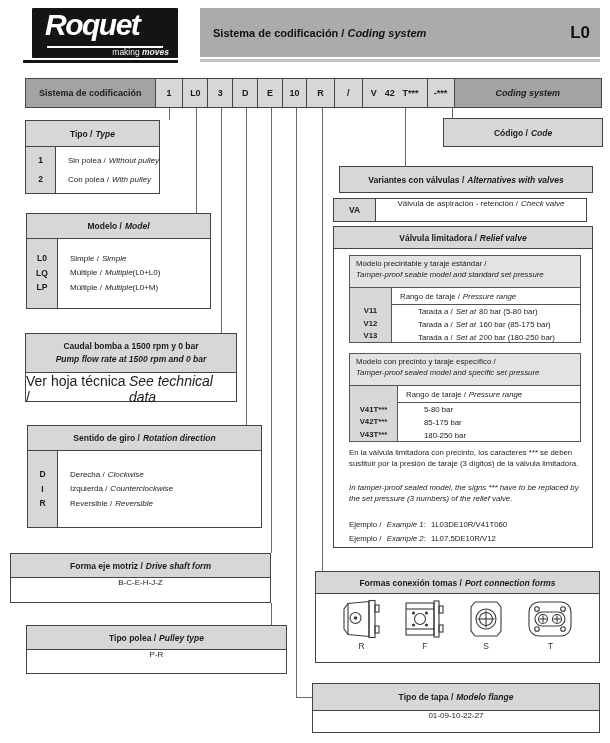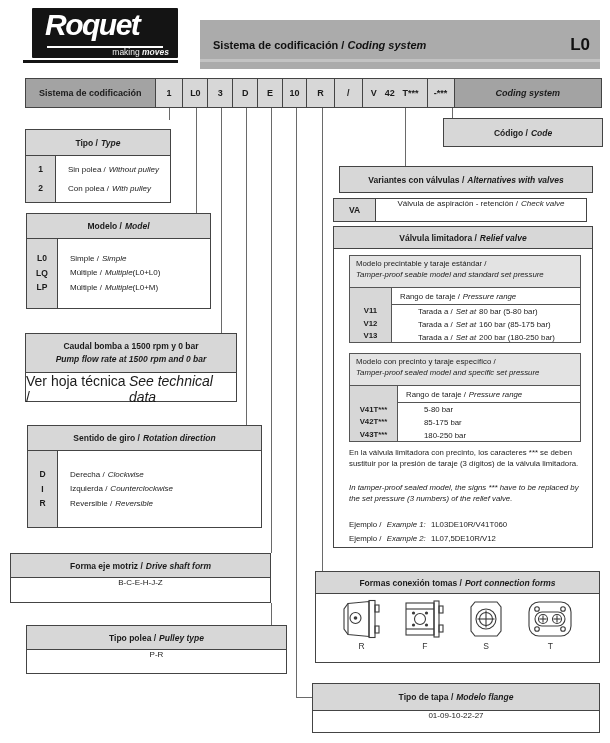--- a/index.html
+++ b/index.html
@@ -11,21 +11,21 @@
   .es { font-style:normal; }
   .en { font-style:italic; }
   .seg + .seg { margin-left:3px; }
 
   
   .logo-box { position:absolute; left:32px; top:8px; width:146px; height:50px; background:#141414; border-radius:1px; }
   .logo-brand { position:absolute; left:13px; top:0px; color:#fff; font-size:30px; font-weight:bold; font-style:italic; letter-spacing:-1.5px; }
   .logo-line { position:absolute; left:15px; top:38px; width:116px; height:2px; background:#fff; }
   .logo-tagline { position:absolute; right:9px; top:39px; color:#f2f2f2; font-size:8.5px; font-style:italic; }
   .logo-bar { position:absolute; left:23px; top:60px; width:155px; height:3px; background:#141414; }
-  .title-bar { position:absolute; left:200px; top:20px; width:400px; height:49px; background:#ababab; }
+  .title-bar { position:absolute; left:200px; top:8px; width:400px; height:49px; background:#ababab; }
   .title-text { position:absolute; left:13px; top:0; height:49px; display:flex; align-items:center; font-size:11px; font-weight:bold; color:#111; }
   .model-badge { position:absolute; right:10px; top:0; height:49px; display:flex; align-items:center; font-size:17px; font-weight:bold; color:#111; }
   .title-underbar { position:absolute; left:200px; top:59px; width:400px; height:3px; background:#c3c3c3; }
 
   
   .code-row { position:absolute; left:25px; top:78px; width:577px; height:30px; display:flex; border:1px solid #444; background:#a3a3a3; }
   .cr-cell { border-right:1px solid #444; display:flex; align-items:center; justify-content:center; font-size:9px; font-weight:bold; }
   .cr-cell:last-child { border-right:none; }
   .cr-gray { background:#d7d7d7; }
   .cr-valve { justify-content:space-around; padding:0 4px; }
@@ -109,21 +109,21 @@
   <div class="vline" style="left:221px;top:108px;height:225px"></div>
   <div class="vline" style="left:246px;top:108px;height:317px"></div>
   <div class="vline" style="left:271px;top:108px;height:445px"></div>
   <div class="vline" style="left:271px;top:603px;height:22px"></div>
   <div class="vline" style="left:296px;top:108px;height:589px"></div>
   <div class="hline" style="left:296px;top:697px;width:16px"></div>
   <div class="vline" style="left:322px;top:108px;height:463px"></div>
   <div class="vline" style="left:405px;top:108px;height:58px"></div>
   <div class="vline" style="left:452px;top:108px;height:10px"></div>
 
-  <div class="box" style="left:25px;top:129px;width:146px;height:74px">
+  <div class="box" style="left:25px;top:120px;width:135px;height:74px">
     <div class="hdr" style="height:26px">
       <span class="es seg">Tipo /</span>
       <span class="en seg">Type</span>
     </div>
     <div class="tbody" style="height:46px">
       <div class="col-codes" style="width:30px;padding-top:4px">
         <div style="line-height:19px">1</div>
         <div style="line-height:19px">2</div>
       </div>
       <div class="col-desc" style="padding-top:4px">

